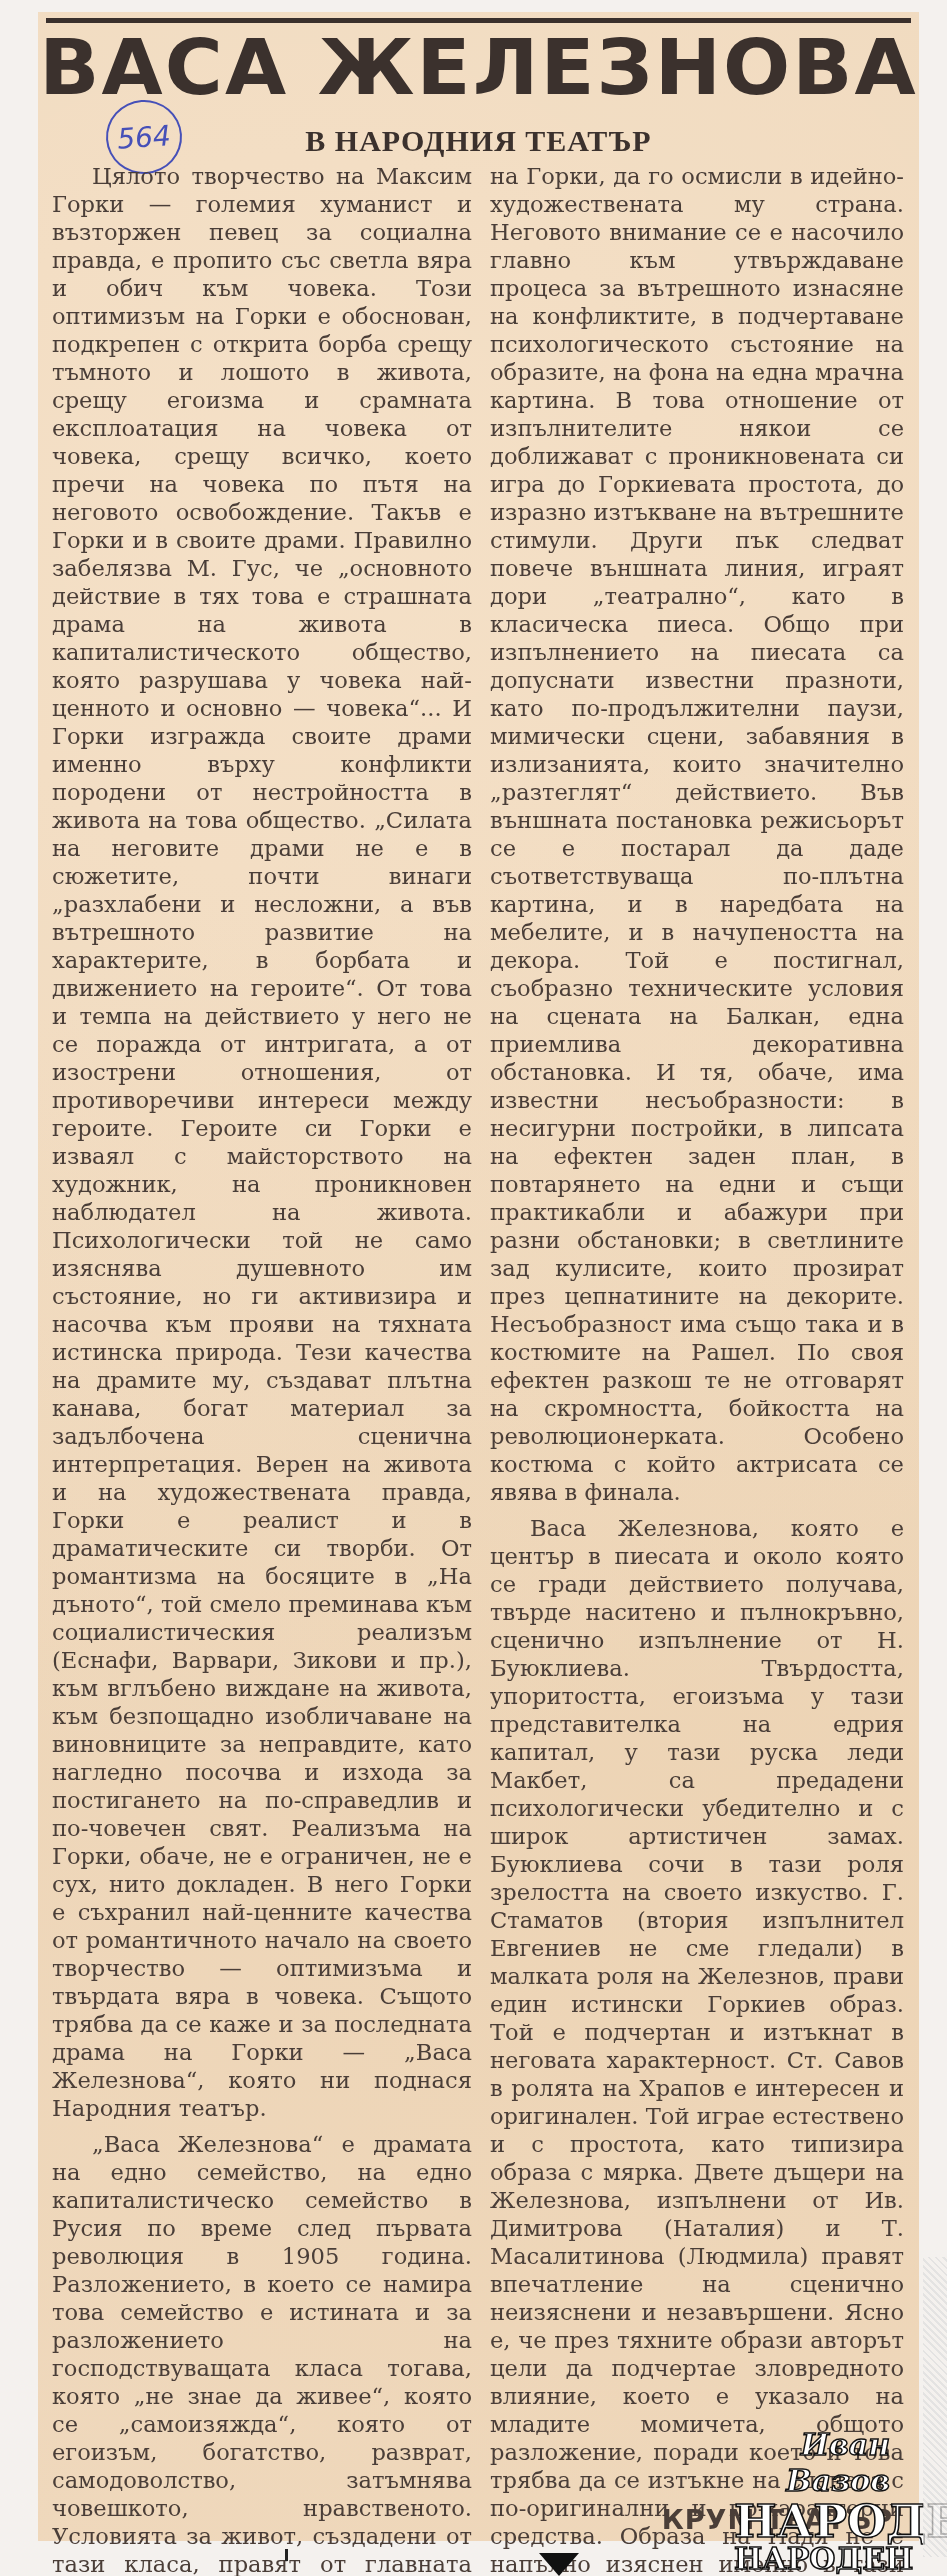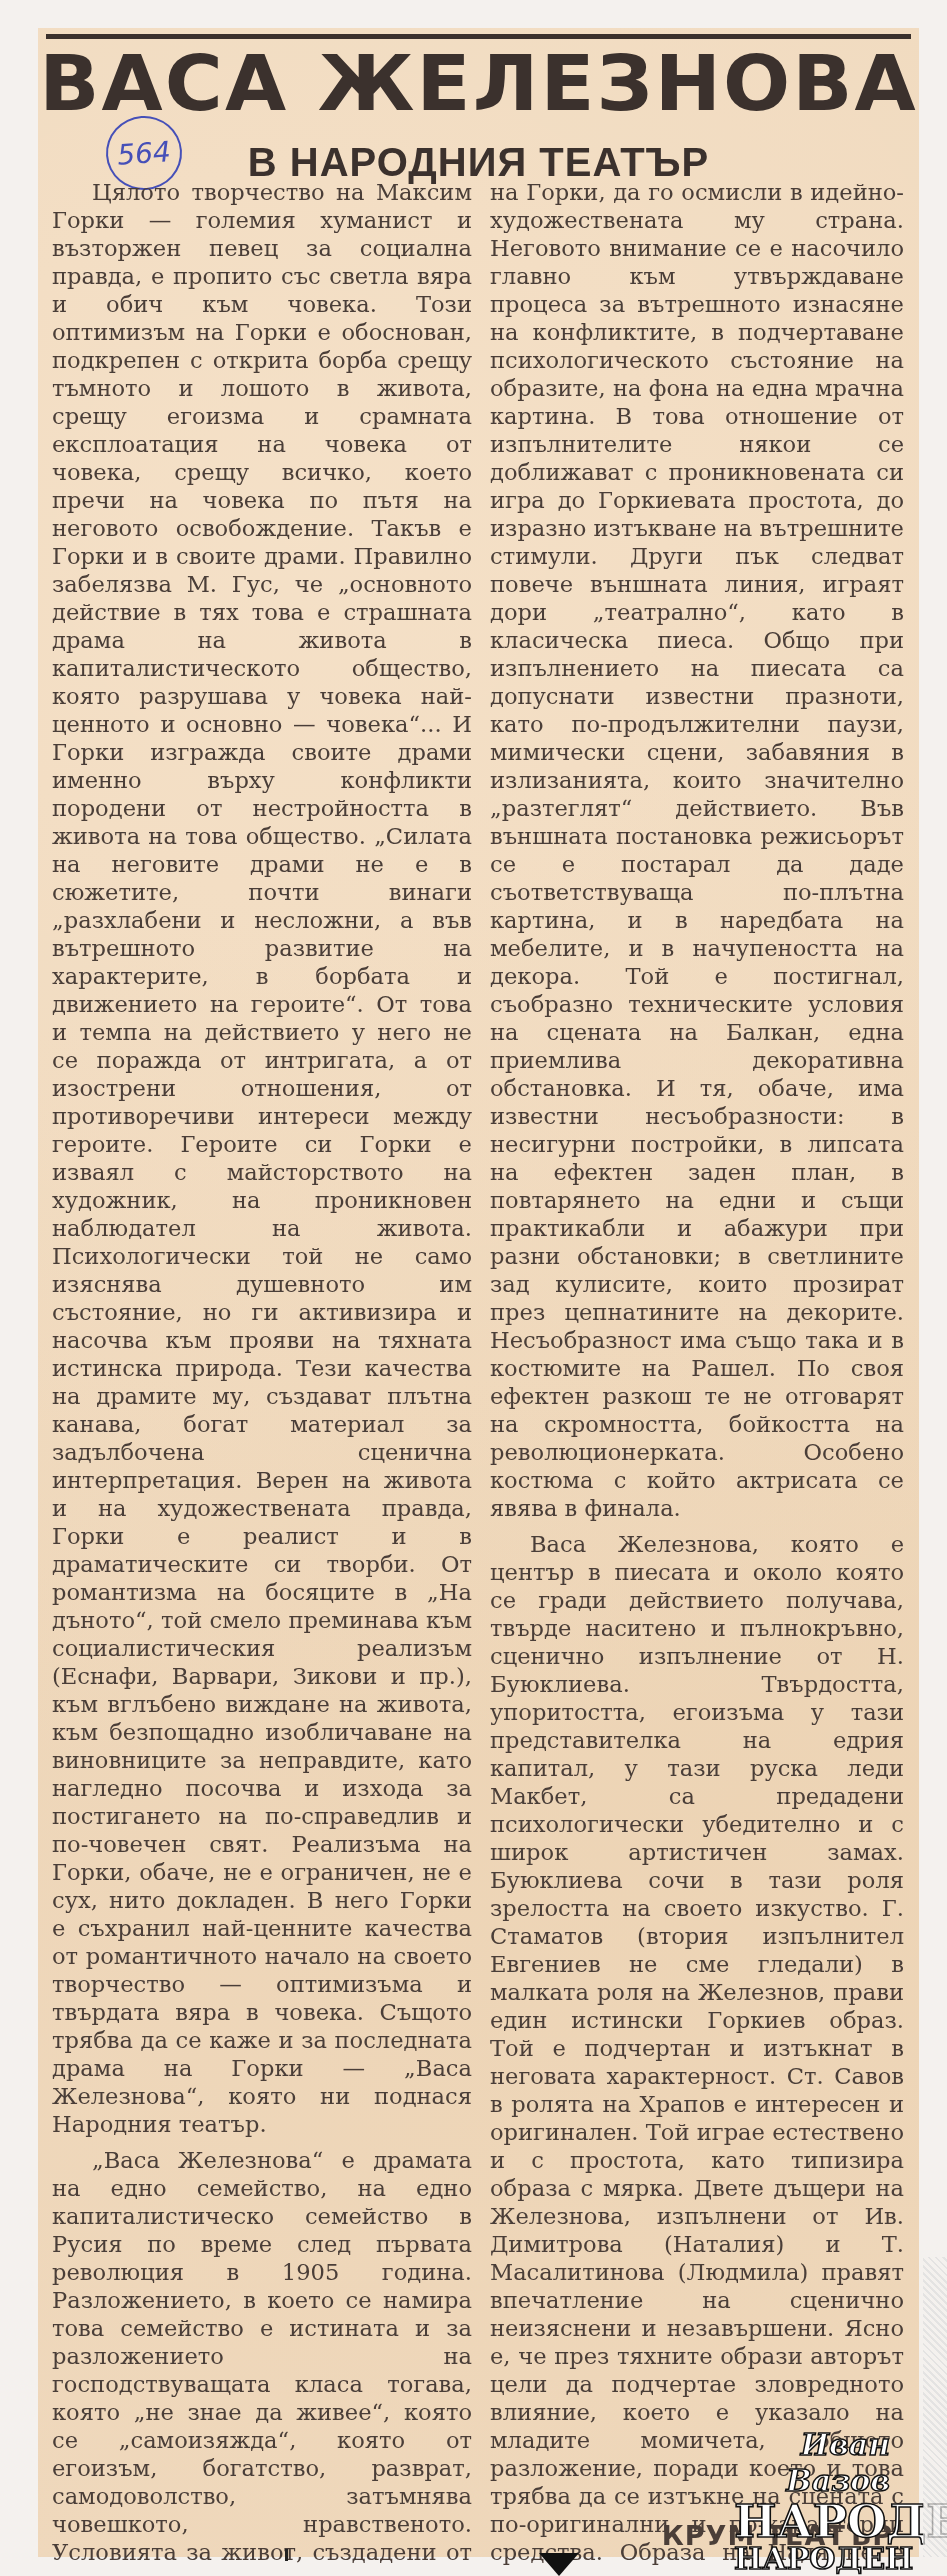--- a/index.html
+++ b/index.html
@@ -3,21 +3,21 @@
   <meta charset="utf-8">
   <style>
     html, body { margin: 0; padding: 0; }
     body {
       width: 948px; height: 2576px; overflow: hidden;
       background: #f4f1ee;
       position: relative;
       font-family: "DejaVu Serif", "Liberation Serif", serif;
     }
     .clipping {
-      position: absolute; left: 38px; top: 28px;
+      position: absolute; left: 38px; top: 12px;
       width: 881px; height: 2529px;
       background: #efd8bc;
       background-image: radial-gradient(circle at 30% 20%, rgba(255,240,220,0.35), transparent 60%),
                         radial-gradient(circle at 80% 70%, rgba(230,200,160,0.25), transparent 55%);
     }
     .top-rule {
       position: absolute; left: 8px; right: 8px; top: 6px;
       height: 5px; background: #3a302c;
     }
     .headline {
@@ -26,23 +26,23 @@
       font-family: "DejaVu Sans", sans-serif;
       font-weight: bold;
       font-size: 76px; letter-spacing: 2px;
       color: #3b312d;
       line-height: 1;
       transform: scaleX(1.04);
     }
     .subhead {
       position: absolute; left: 0; right: 0; top: 112px;
       text-align: center;
-      font-family: Liberation Sans, sans-serif;
+      font-family: Liberation Serif, serif;
       font-weight: bold;
-      font-size: 40px; letter-spacing: 1px;
+      font-size: 30px; letter-spacing: 1px;
       color: #3b312d;
     }
     .archive-number {
       position: absolute; left: 68px; top: 88px;
       width: 72px; height: 70px;
       border: 2px solid #4650b8; border-radius: 50%;
       color: #4650b8;
       font-family: "DejaVu Sans", sans-serif;
       font-size: 28px; font-style: italic;
       display: flex; align-items: center; justify-content: center;

